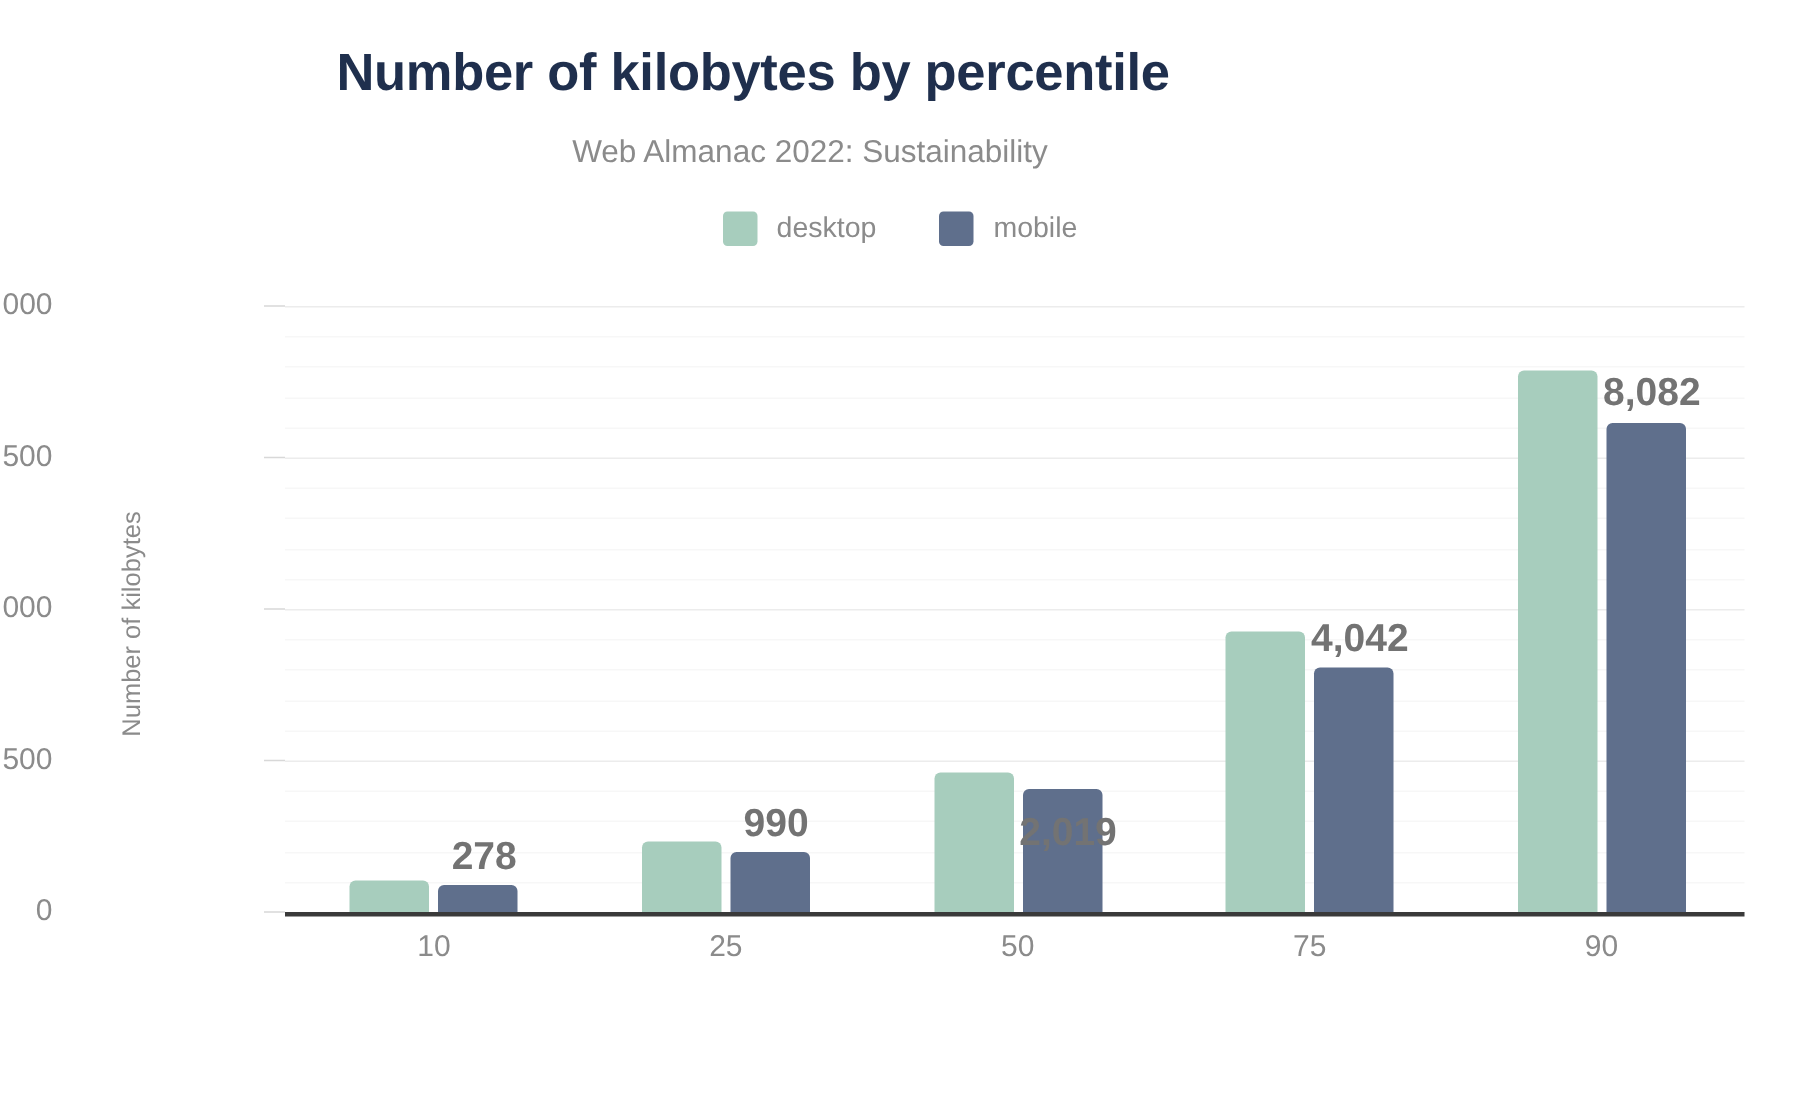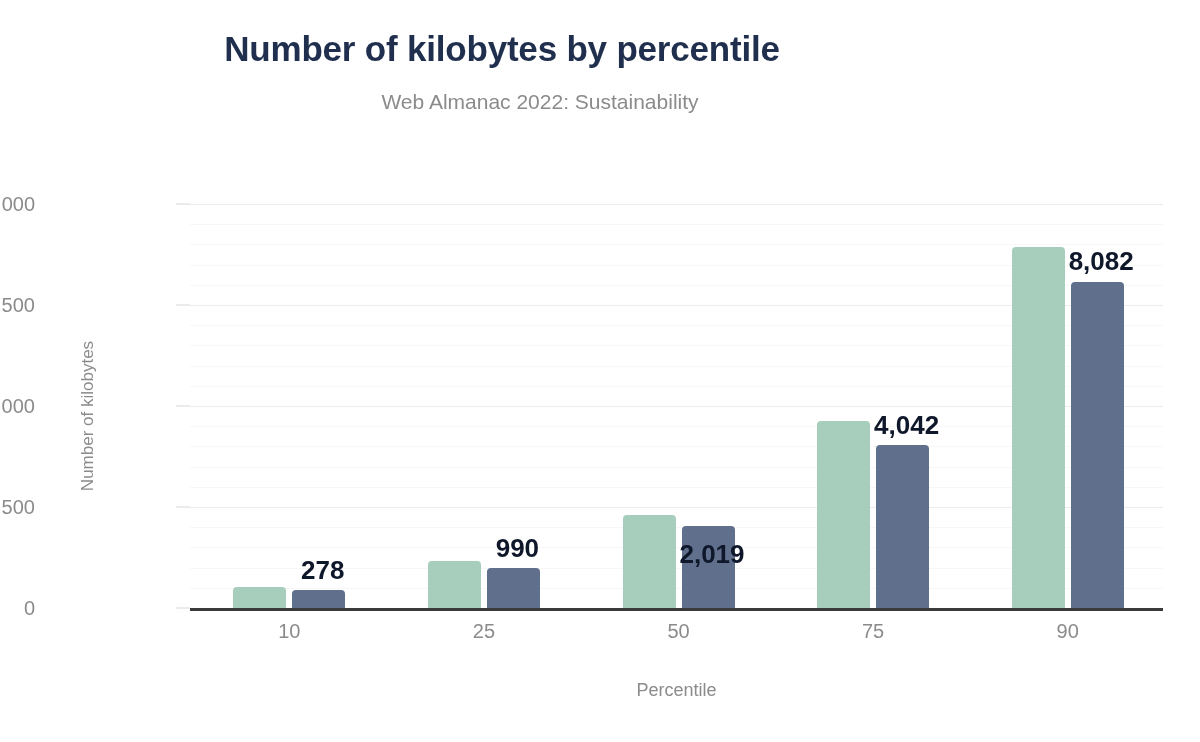--- a/index.html
+++ b/index.html
@@ -155,34 +155,44 @@
     bottom: 0;
     border-radius: 4px 4px 0 0;
   }
   .bar.desktop { background: #a7cdbd; }
   .bar.mobile  { background: #5f6f8c; }
 
   .bar-value {
     position: absolute;
     font-size: 26px;
     font-weight: bold;
-    color: #0f172a;
+    color: #737373;
     white-space: nowrap;
     transform: translate(-50%, -100%);
     text-align: center;
   }
 </style>
 </head>
 <body>
 
 <div id="chart-root">
 
   <div class="title">Number of kilobytes by percentile</div>
   <div class="subtitle">Web Almanac 2022: Sustainability</div>
 
+  <div class="legend" id="legend">
+      <div class="legend-item">
+        <span class="legend-swatch" style="background: rgb(167, 205, 189);"></span>
+        <span class="legend-label">desktop</span>
+      </div>
+      <div class="legend-item">
+        <span class="legend-swatch" style="background: rgb(95, 111, 140);"></span>
+        <span class="legend-label">mobile</span>
+      </div>
+    </div>
 
   <div id="grid-layer">
       <div class="plot">
         <div class="gridline major" style="top: 404px;"></div>
         <div class="gridline minor" style="top: 383.8px;"></div>
         <div class="gridline minor" style="top: 363.6px;"></div>
         <div class="gridline minor" style="top: 343.4px;"></div>
         <div class="gridline minor" style="top: 323.2px;"></div>
         <div class="gridline major" style="top: 303px;"></div>
         <div class="gridline minor" style="top: 282.8px;"></div>
@@ -217,21 +227,20 @@
   <div class="axis-line"></div>
   <div id="xtick-layer">
       <div class="xtick" style="left: 289.3px;">10</div>
       <div class="xtick" style="left: 483.9px;">25</div>
       <div class="xtick" style="left: 678.5px;">50</div>
       <div class="xtick" style="left: 873.1px;">75</div>
       <div class="xtick" style="left: 1067.7px;">90</div>
     </div>
 
   <div class="ylabel">Number of kilobytes</div>
-  <div class="xlabel">Percentile</div>
 
   <div class="plot" id="plot">
       <div class="bar desktop" style="width: 53px; left: 43.3px; height: 21.008px;"></div>
       <div class="bar mobile" style="width: 53px; left: 102.3px; height: 17.978px;"></div>
       <div class="bar desktop" style="width: 53px; left: 237.9px; height: 47.066px;"></div>
       <div class="bar mobile" style="width: 53px; left: 296.9px; height: 39.996px;"></div>
       <div class="bar desktop" style="width: 53px; left: 432.5px; height: 92.92px;"></div>
       <div class="bar mobile" style="width: 53px; left: 491.5px; height: 81.5676px;"></div>
       <div class="bar desktop" style="width: 53px; left: 627.1px; height: 187.052px;"></div>
       <div class="bar mobile" style="width: 53px; left: 686.1px; height: 163.297px;"></div>

